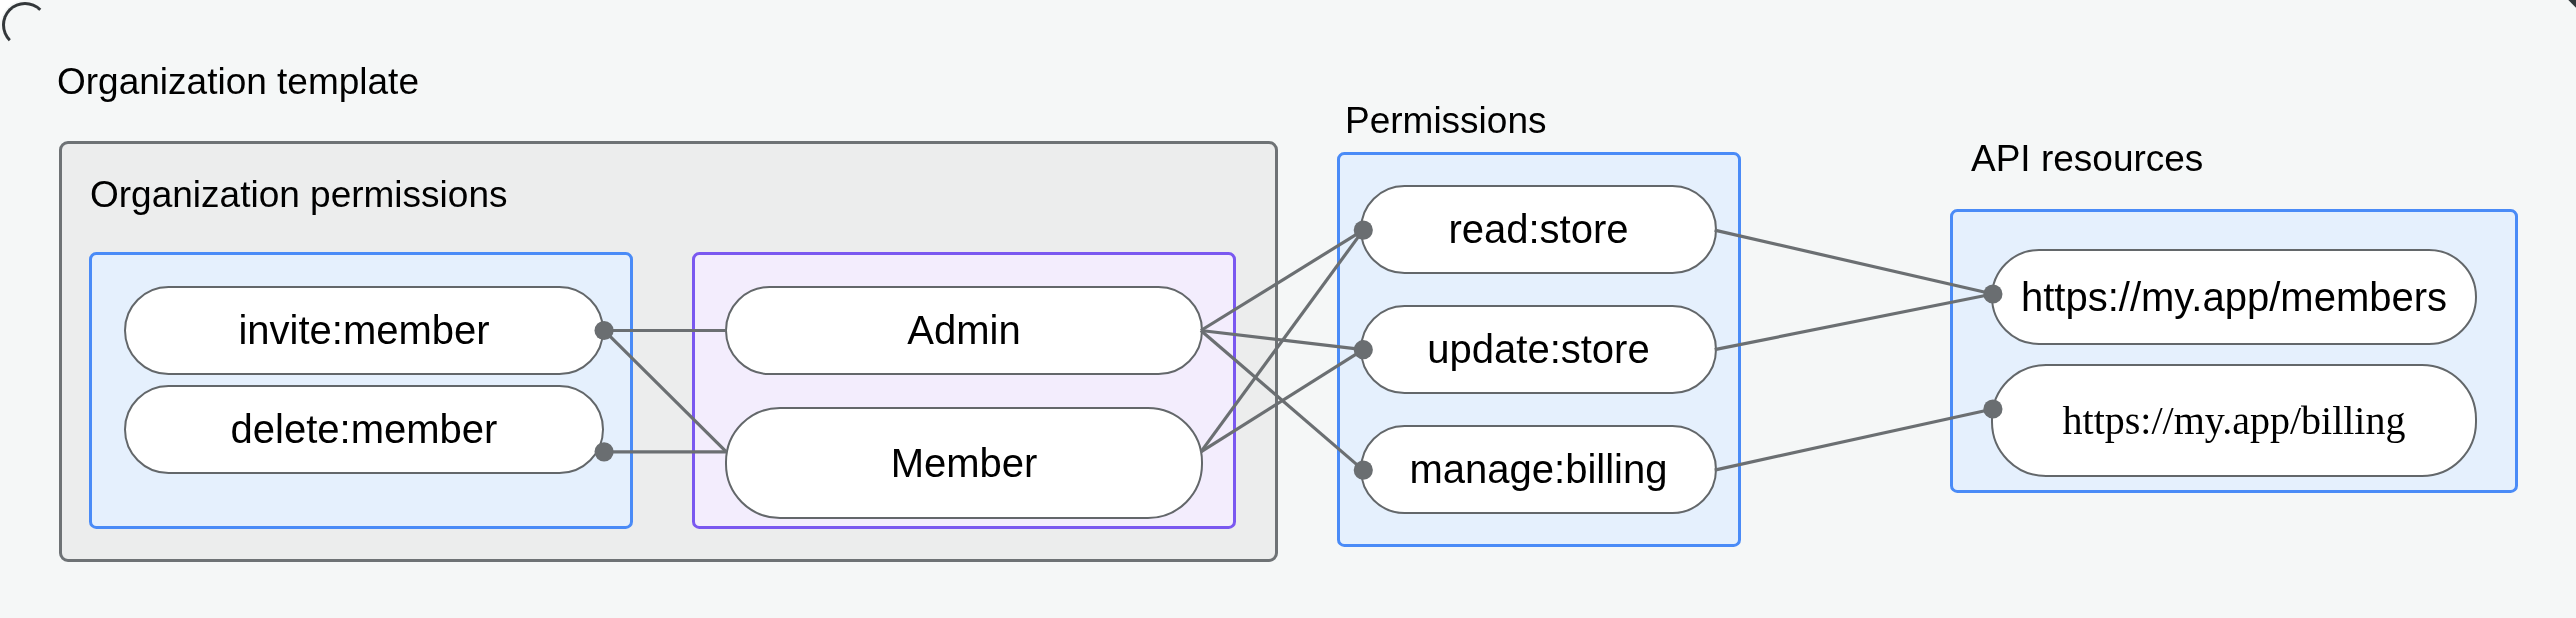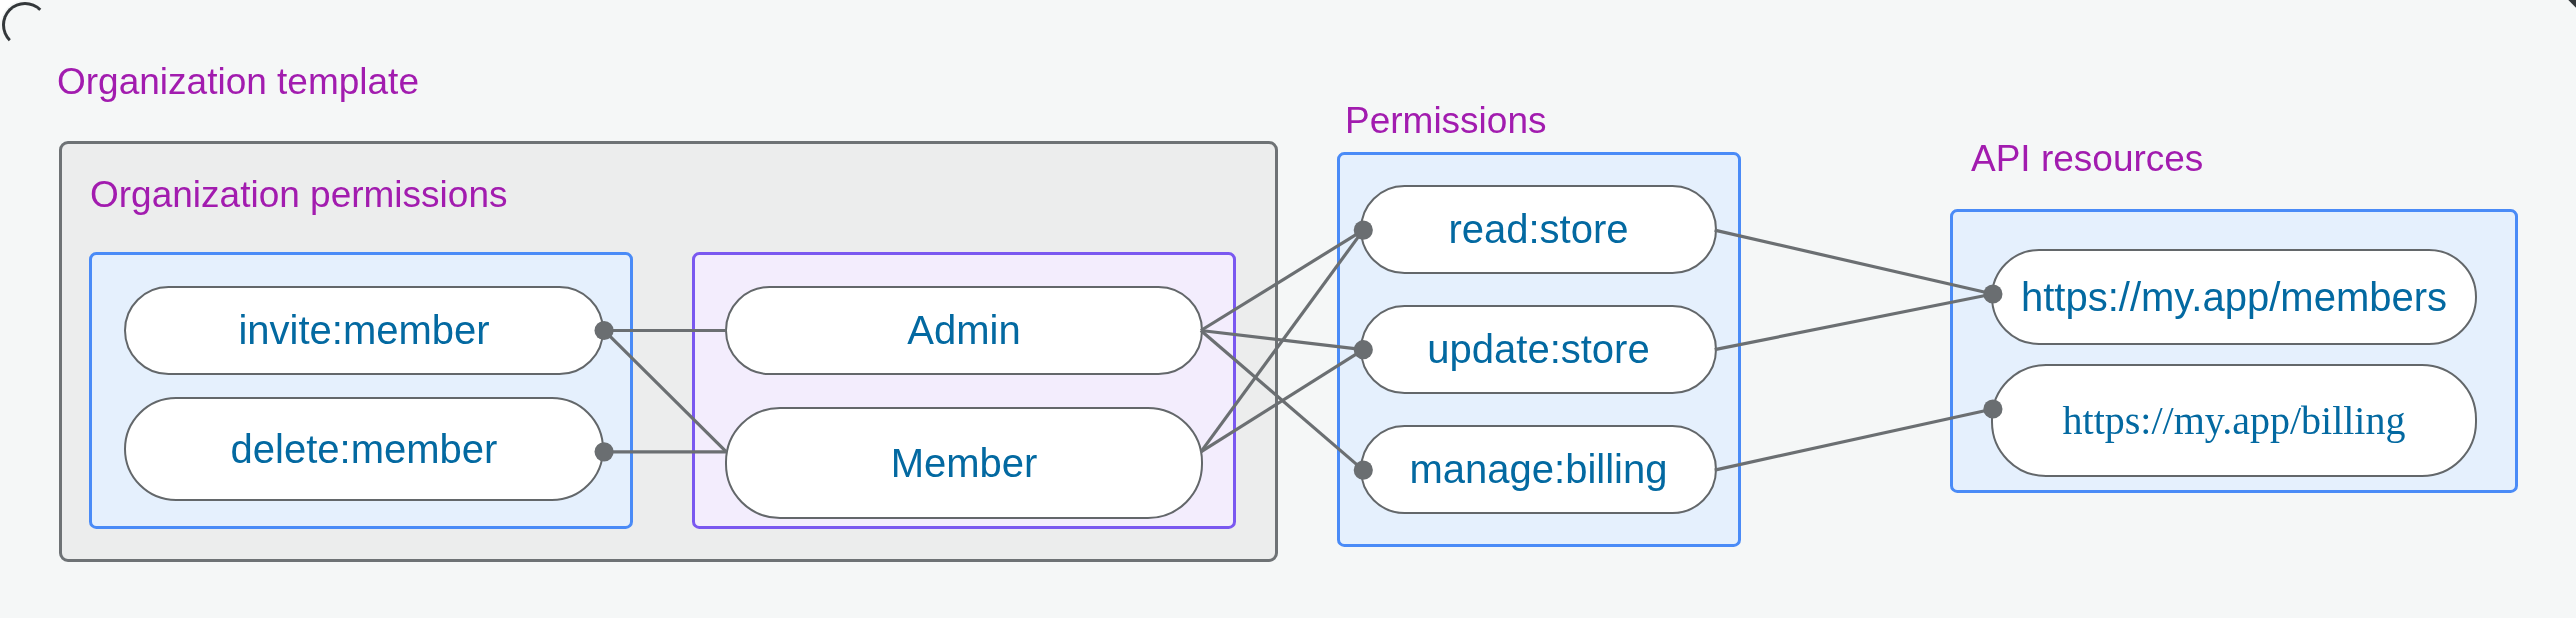--- a/index.html
+++ b/index.html
@@ -34,21 +34,21 @@
     width: 11px; height: 11px;
     background: #33373A;
     clip-path: polygon(30% 0, 100% 0, 100% 70%);
     pointer-events: none;
   }
   .heading {
     position: absolute;
     font-size: 37px;
     line-height: 44px;
     font-weight: 400;
-    color: #a21caf;
+    color: #000000;
     white-space: nowrap;
     text-align: center;
   }
   .groupbox {
     position: absolute;
     box-sizing: border-box;
     border-radius: 9px;
   }
   .container-gray {
     background: #ECEDED;
@@ -67,21 +67,21 @@
   .pill {
     position: absolute;
     box-sizing: border-box;
     background: #FFFFFF;
     border: 2.7px solid #63676A;
     border-radius: 55px;
     display: flex;
     align-items: center;
     justify-content: center;
     font-size: 40px;
-    color: #0369a1;
+    color: #000000;
     white-space: nowrap;
   }
   svg.wires {
     position: absolute;
     left: 0; top: 0;
     width: 2576px;
     height: 619px;
     pointer-events: none;
   }
   .edge { stroke: #6B6F72; stroke-width: 3.5; fill: none; }
@@ -95,21 +95,21 @@
   <div class="corner-arc-tl"></div>
   <div class="corner-notch-tr"></div>
 
   <div class="heading" style="left:57px; top:60px;">Organization template</div>
 
   <div class="groupbox container-gray" style="left:59px; top:141px; width:1219px; height:421px;"></div>
 
   <div class="heading" style="left:90px; top:173px;">Organization permissions</div>
   <div class="groupbox box-blue" style="left:89px; top:252px; width:544px; height:277px;"></div>
   <div class="pill" style="left:124px; top:286px; width:480px; height:89px;">invite:member</div>
-  <div class="pill" style="left:124px; top:397px; width:480px; height:104px;">delete:member</div>
+  <div class="pill" style="left:124px; top:385px; width:480px; height:89px;">delete:member</div>
 
   <div class="groupbox box-purple" style="left:692px; top:252px; width:544px; height:277px;"></div>
   <div class="pill" style="left:725px; top:286px; width:478px; height:89px;text-align:center;">Admin</div>
   <div class="pill" style="left:725px; top:407px; width:478px; height:112px;text-align:center;">Member</div>
 
   <div class="heading" style="left:1345px; top:75px;margin-top:24px;">Permissions</div>
   <div class="groupbox box-blue" style="left:1337px; top:152px; width:404px; height:395px;"></div>
   <div class="pill" style="left:1360px; top:185px; width:357px; height:89px;">read:store</div>
   <div class="pill" style="left:1360px; top:425px; width:357px; height:89px;">manage:billing</div>
   <div class="pill" style="left:1360px; top:305px; width:357px; height:89px;">update:store</div>

